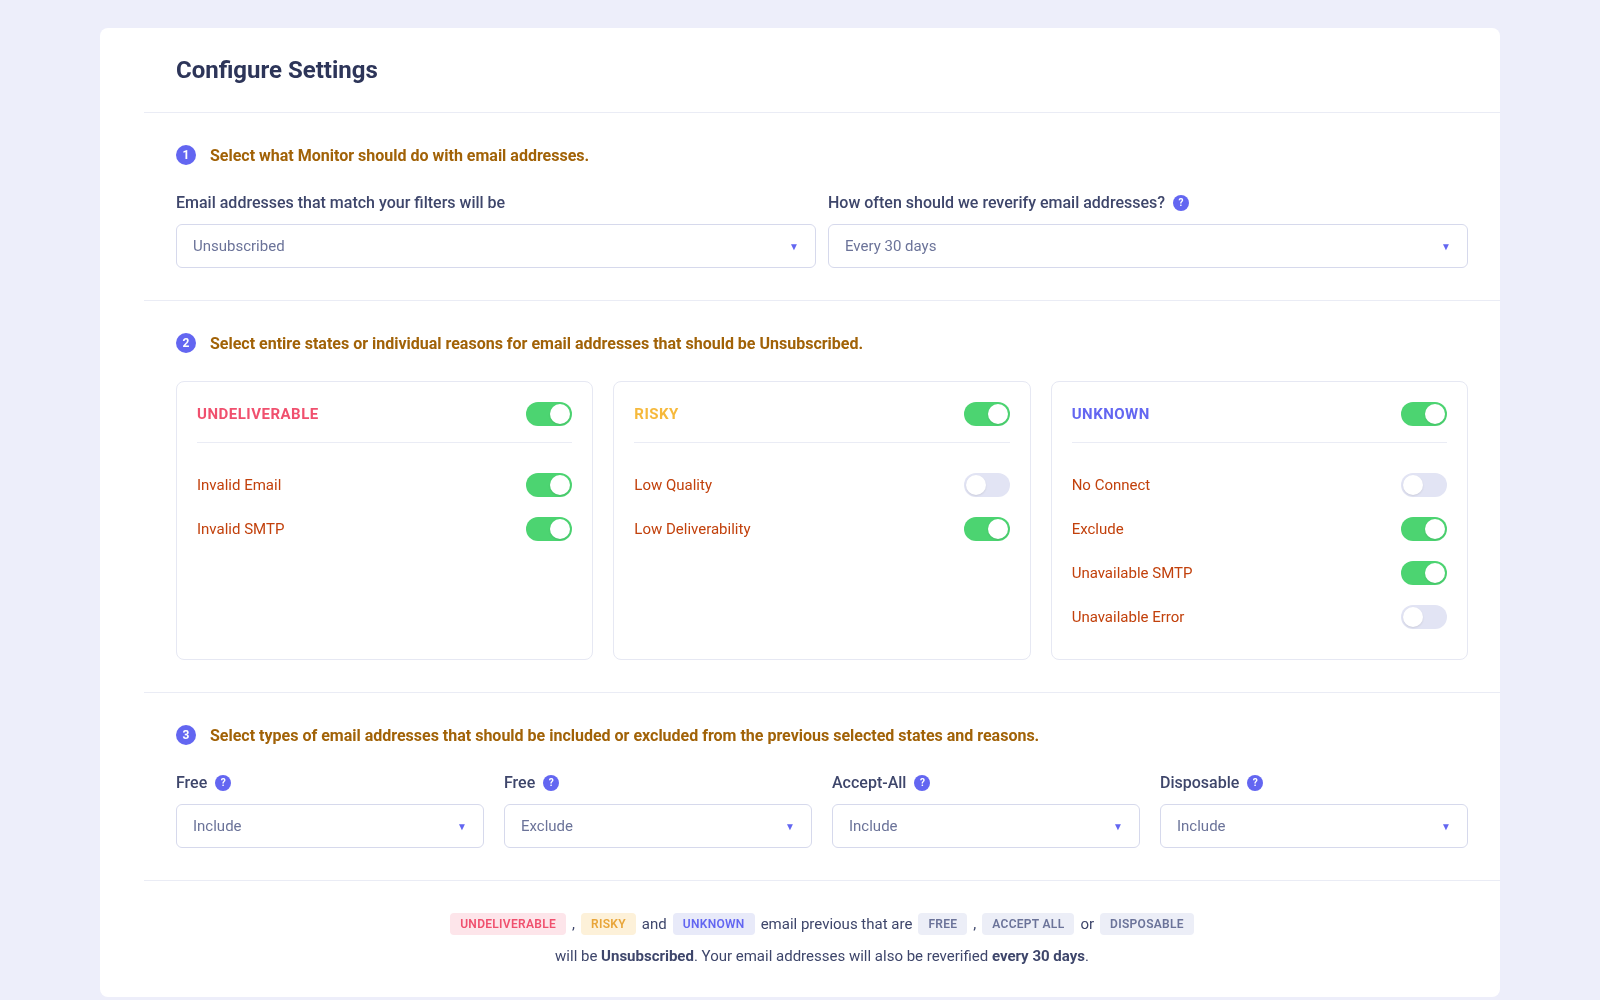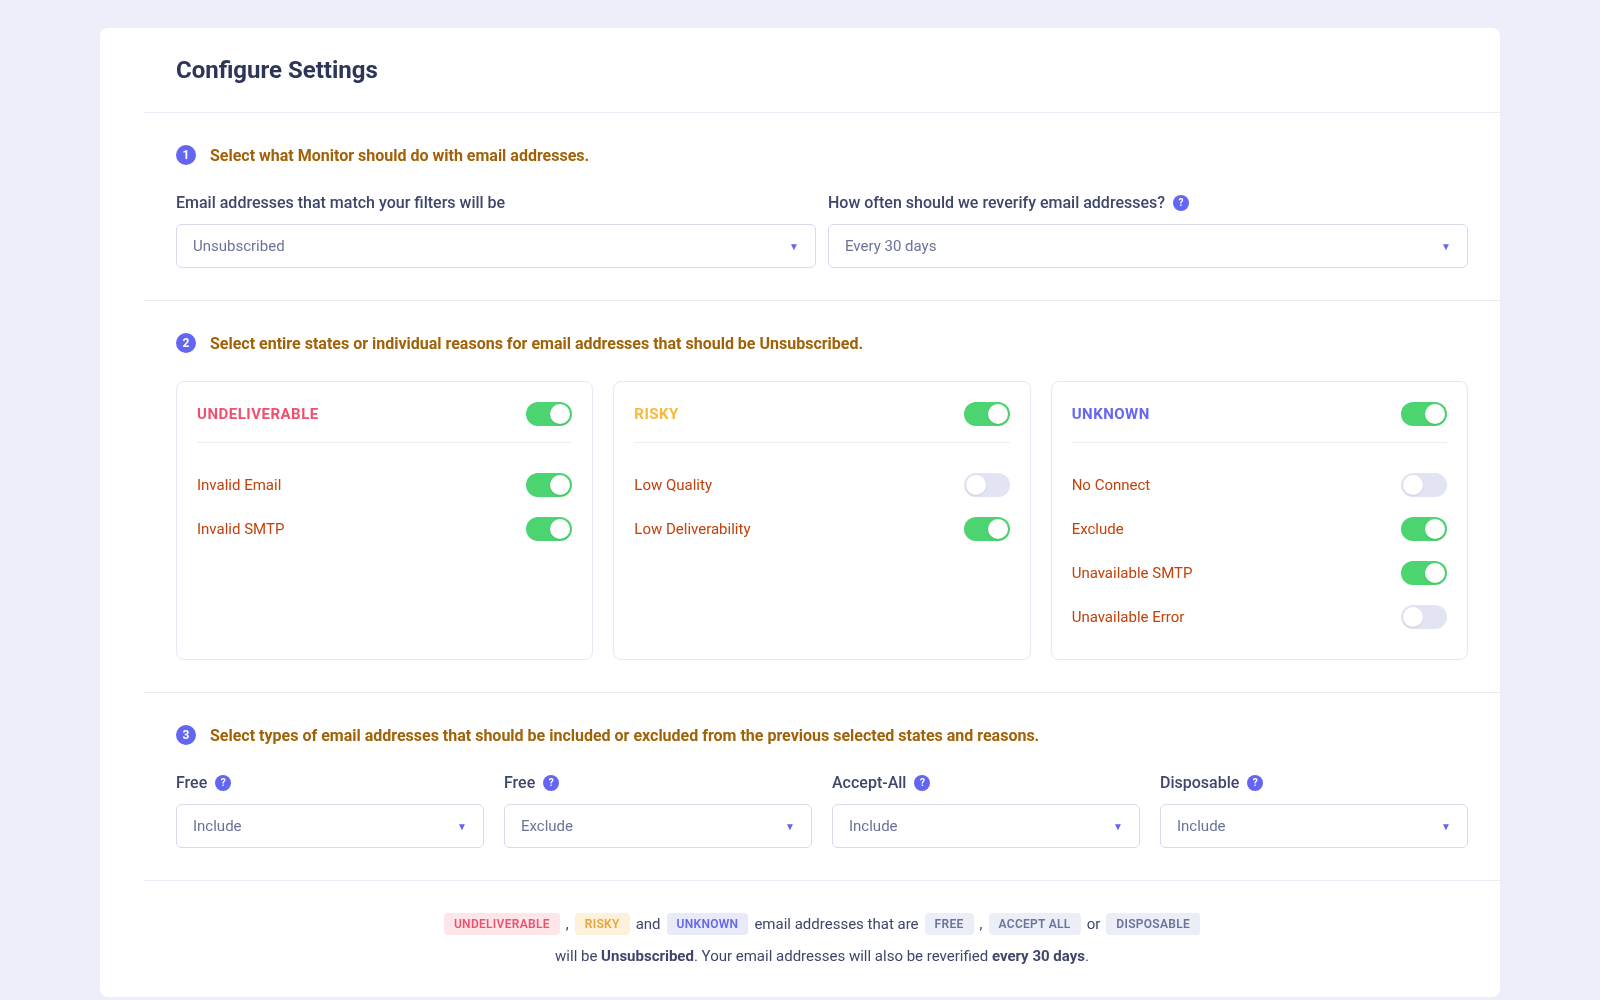--- a/index.html
+++ b/index.html
@@ -355,21 +355,21 @@
       </div>
   </div>
 
   <div class="summary">
     <div class="summary-line" id="summary-line-1">
         <span class="tag red">UNDELIVERABLE</span>
         <span>,</span>
         <span class="tag amber">RISKY</span>
         <span>and</span>
         <span class="tag violet">UNKNOWN</span>
-        <span>email addresses that are</span>
+        <span>email previous that are</span>
         <span class="tag grey">FREE</span>
         <span>,</span>
         <span class="tag grey">ACCEPT ALL</span>
         <span>or</span>
         <span class="tag grey">DISPOSABLE</span>
       </div>
     <div>
       <span>will be </span><span class="bold">Unsubscribed</span><span>. Your email addresses will also be reverified </span><span class="bold">every 30 days</span><span>.</span>
     </div>
   </div>

